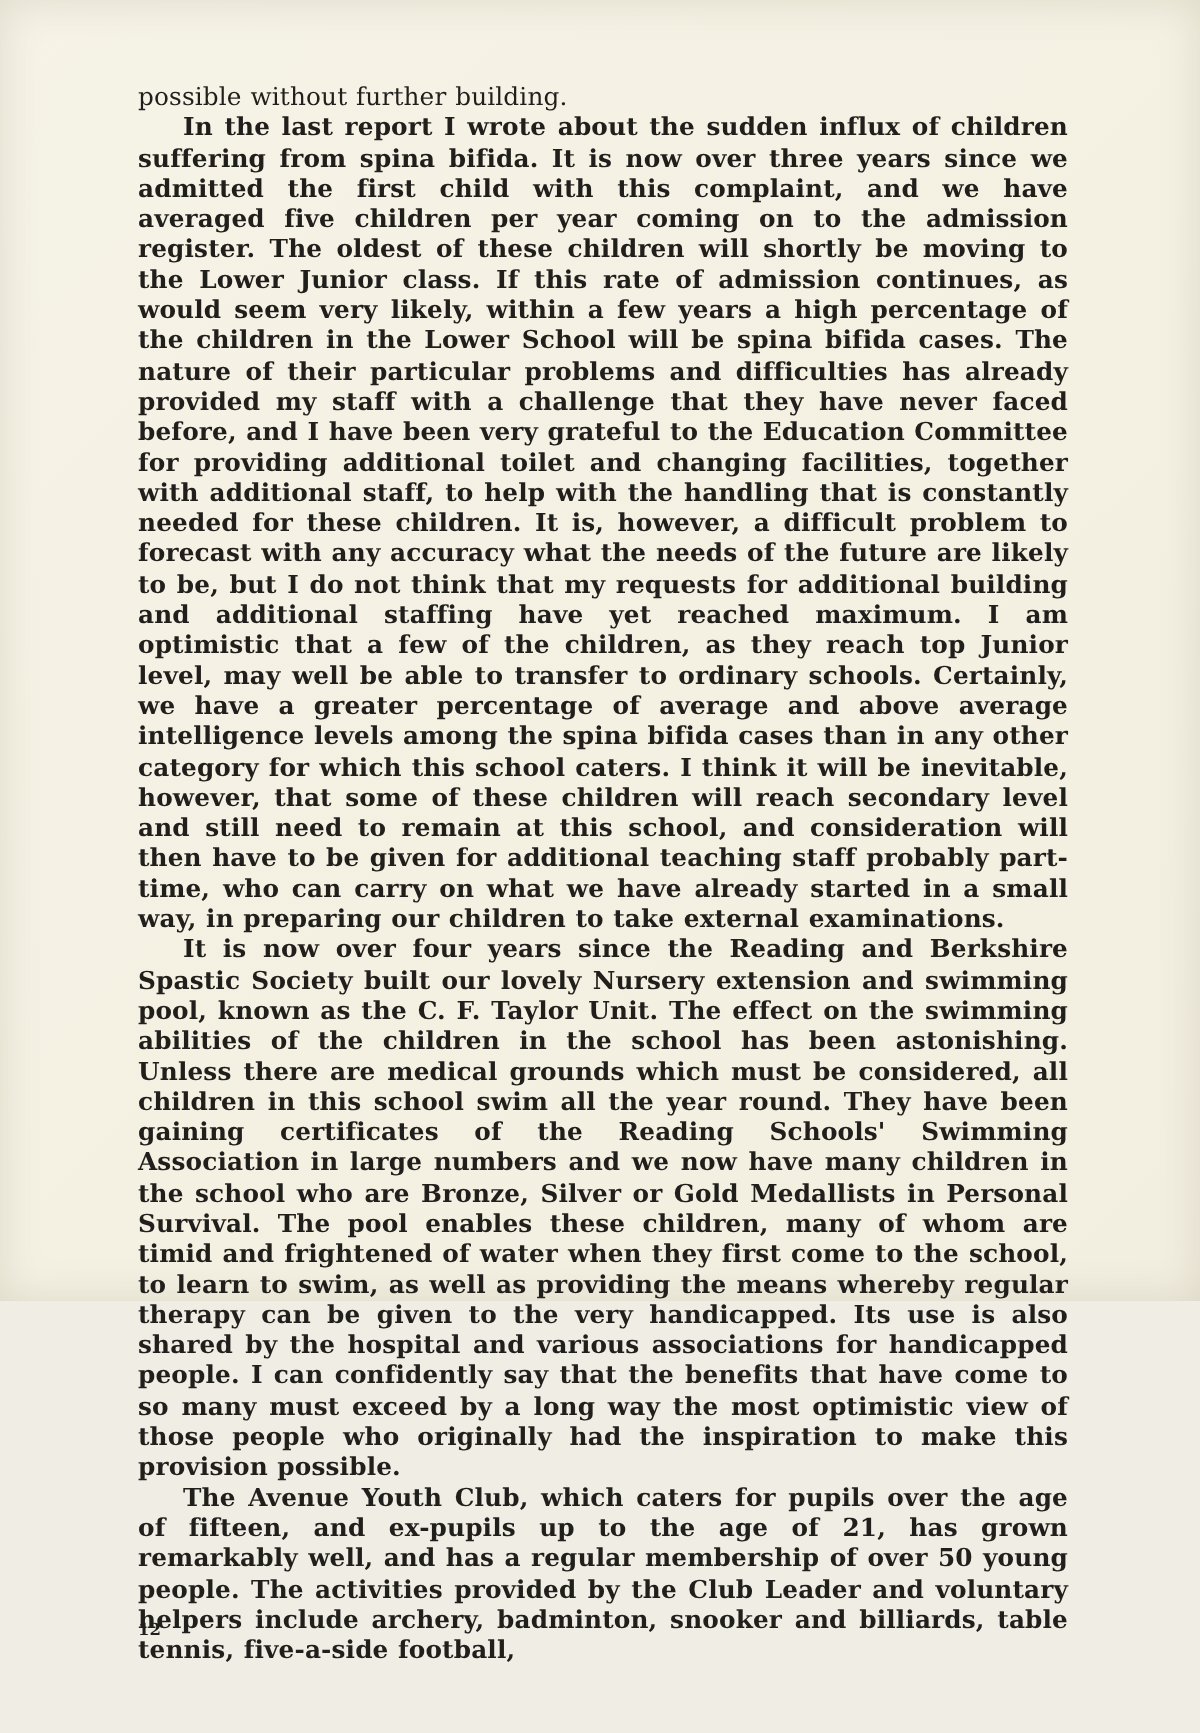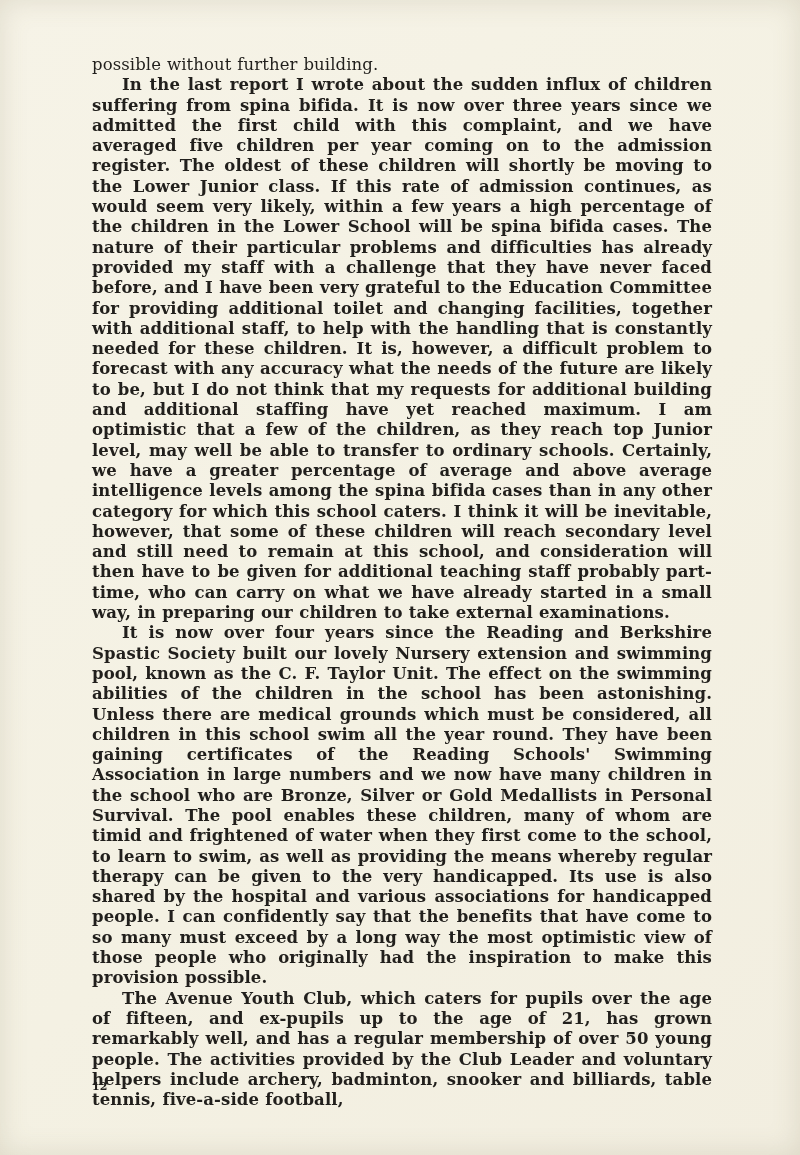--- a/index.html
+++ b/index.html
@@ -9,21 +9,21 @@
   body {
     width: 800px;
     height: 1155px;
     background: #efede4;
     font-family: "DejaVu Serif", serif;
     overflow: hidden;
   }
   .page {
     position: relative;
     width: 800px;
-    height: 1155px;
+    height: 867px;
     box-sizing: border-box;
     background: #f5f2e6;
     background: linear-gradient(135deg, #f6f3e7 0%, #f4f1e3 55%, #f2eee0 100%);
     box-shadow: inset 0 0 28px rgba(120,110,80,0.18);
     padding: 55px 88px 0 92px;
     color: #211f1c;
   }
   .text-block p {
     margin: 0;
     font-size: 16.5px;

